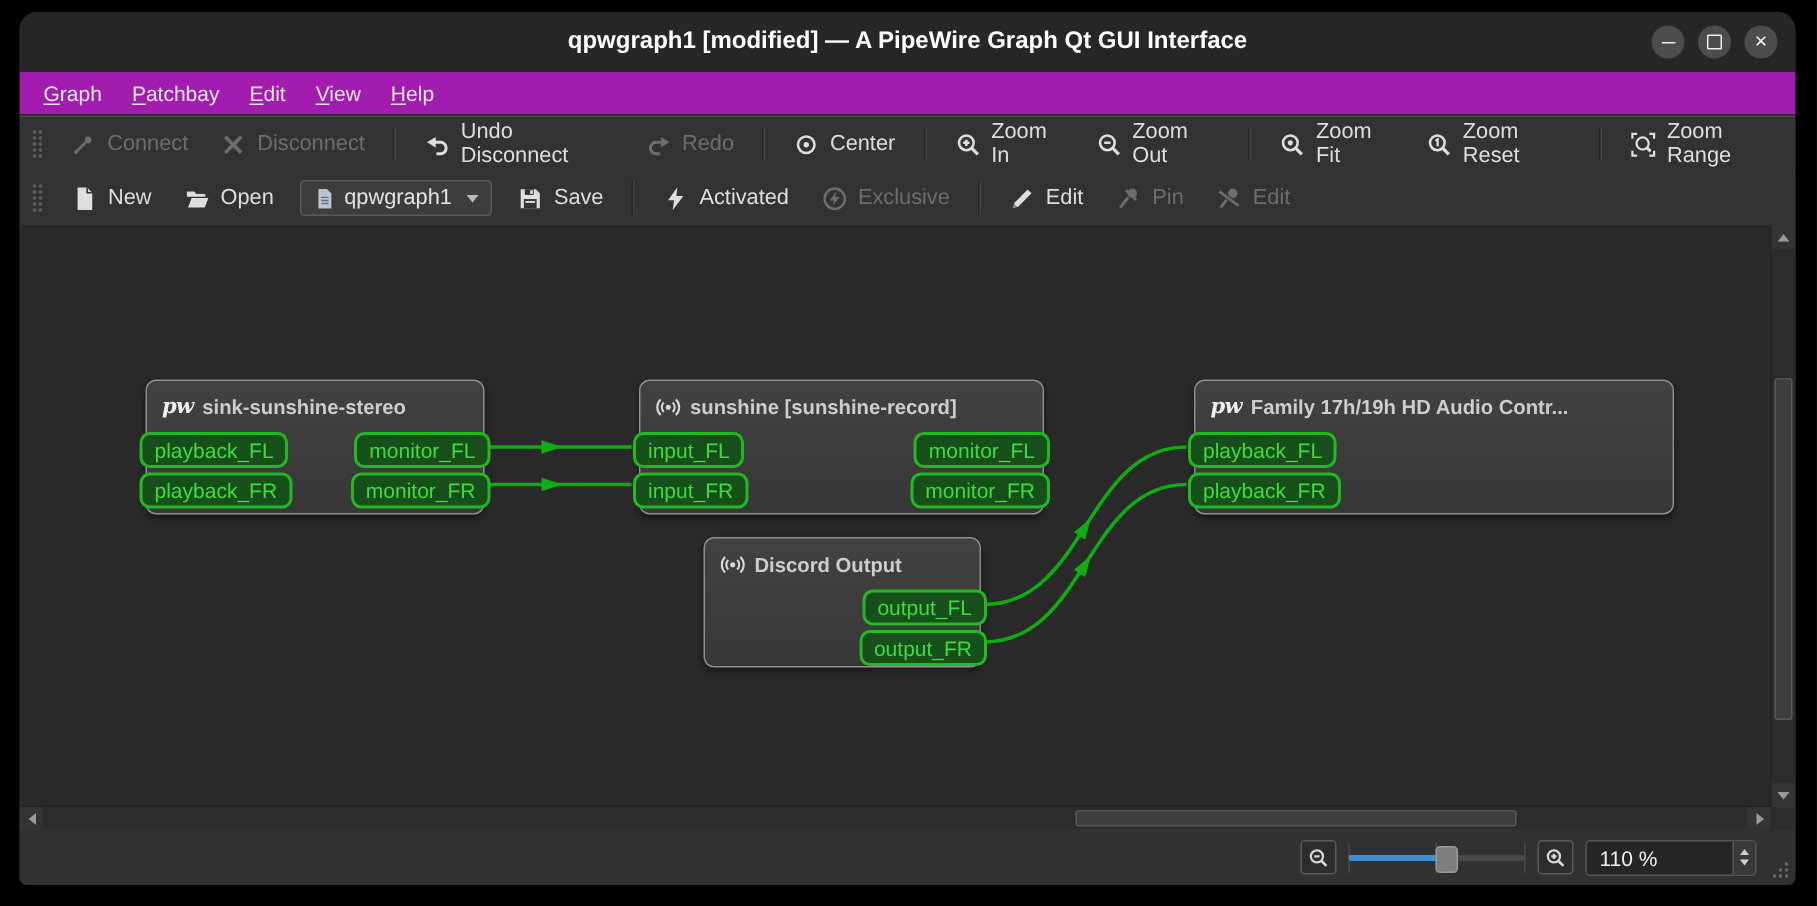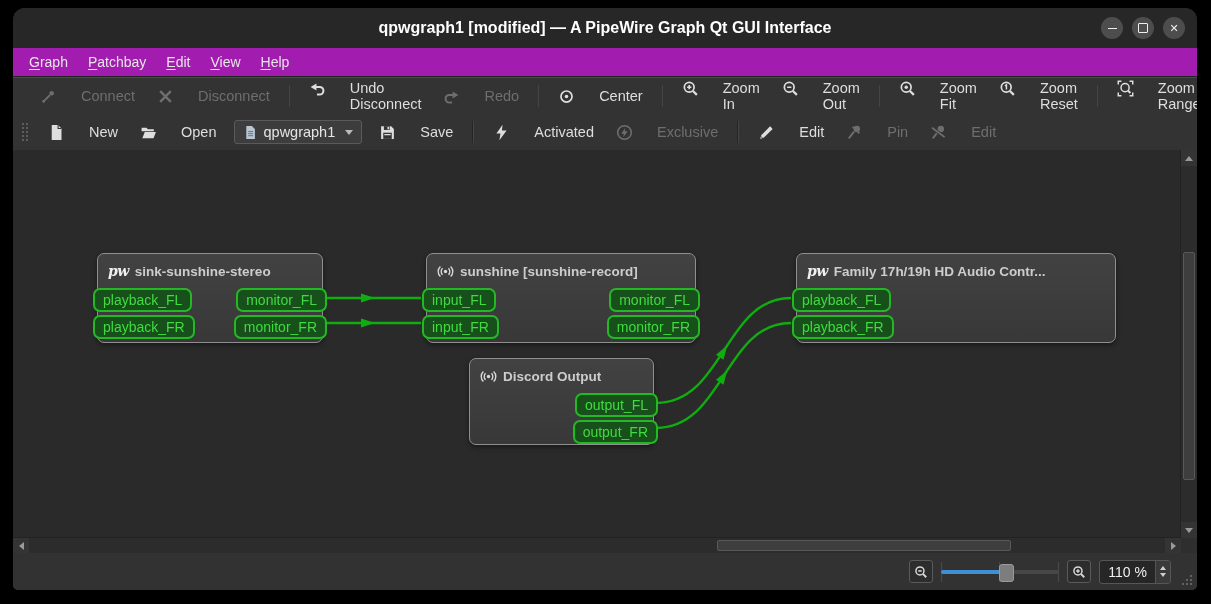--- a/index.html
+++ b/index.html
@@ -21,21 +21,21 @@
   .menu-item{color:#e6e6e6;font-size:14px;padding:4px 10px;border-radius:3px;}
   .menu-item u{text-decoration:underline;text-underline-offset:2px;}
   
   .toolbar{position:absolute;left:0;right:0;background:#333333;display:flex;align-items:center;
     padding-left:4px;gap:4px;}
   .toolbar1{top:69px;height:36px;border-top:1px solid #4a4a4a;border-bottom:1px solid #272727;}
   .toolbar2{top:106px;height:36px;border-bottom:1px solid #262626;}
   .tb-handle{width:8px;height:20px;margin:0 6px 0 4px;
     background-image:radial-gradient(circle,#5d5d5d 1px,transparent 1.3px);background-size:4px 4px;}
   .tb-sep{width:1px;height:22px;background:#252525;border-right:1px solid #454545;margin:0 6px;}
-  .tbtn{display:flex;align-items:flex-start;gap:24px;padding:5px 9px;border-radius:3px;font-size:14.5px;color:#dedede;}
+  .tbtn{display:flex;align-items:center;gap:7px;padding:5px 9px;border-radius:3px;font-size:14.5px;color:#dedede;}
   .tbtn.disabled{color:#6e6e6e;}
   .tbtn svg{width:17px;height:17px;flex:0 0 auto;}
   .combo{display:flex;align-items:center;gap:6px;background:#3d3d3d;border:1px solid #5a5a5a;
     border-radius:3px;padding:3px 8px;color:#e4e4e4;font-size:14.5px;margin:0 4px;text-align:center;}
   .combo svg{width:15px;height:15px;}
   .combo .carr{width:0;height:0;border-left:4.5px solid transparent;border-right:4.5px solid transparent;
     border-top:5px solid #bbb;margin-left:4px;}
   
   .canvas{position:absolute;top:142px;left:0;right:0;height:403px;background:#2a2a2a;}
   .viewport{position:absolute;left:0;top:0;right:16px;bottom:15px;overflow:hidden;}
@@ -80,21 +80,21 @@
   .zoom-btn{width:22px;height:21px;background:#2d2d2d;border:1px solid #5a5a5a;border-radius:3px;
     display:flex;align-items:center;justify-content:center;color:#d8d8d8;}
   .zoom-btn svg{width:14px;height:14px;}
   .slider{position:relative;width:118px;height:20px;}
   .slider .groove{position:absolute;left:0;right:0;top:8px;height:4px;background:#474747;border-radius:2px;}
   .slider .fill{position:absolute;left:0;width:62px;top:8px;height:4px;border-radius:2px;}
   .slider .handle{position:absolute;left:58px;top:2px;width:13px;height:16px;background:#7d7d7d;
     border:1px solid #9a9a9a;border-radius:3px;}
   .slider .tick{position:absolute;top:0;height:20px;width:1px;background:#4a4a4a;}
   .spinbox{display:flex;align-items:stretch;background:#262626;border:1px solid #565656;border-radius:3px;
-    height:22px;overflow:hidden;}
+    height:22px;overflow:hidden;gap:42px;}
   .spin-val{color:#efefef;font-size:14px;padding:2px 8px;display:flex;align-items:center;}
   .spin-arrows{display:flex;flex-direction:column;justify-content:center;gap:3px;background:#3a3a3a;
     border-left:1px solid #555;padding:0 4px;}
   .spin-arrows .tri.up{border-bottom-color:#cfcfcf;border-left-width:3.5px;border-right-width:3.5px;border-bottom-width:4px;}
   .spin-arrows .tri.down{border-top-color:#cfcfcf;border-left-width:3.5px;border-right-width:3.5px;border-top-width:4px;}
   .grip{position:absolute;right:4px;bottom:4px;}
 </style>
 </head>
 <body>
 

